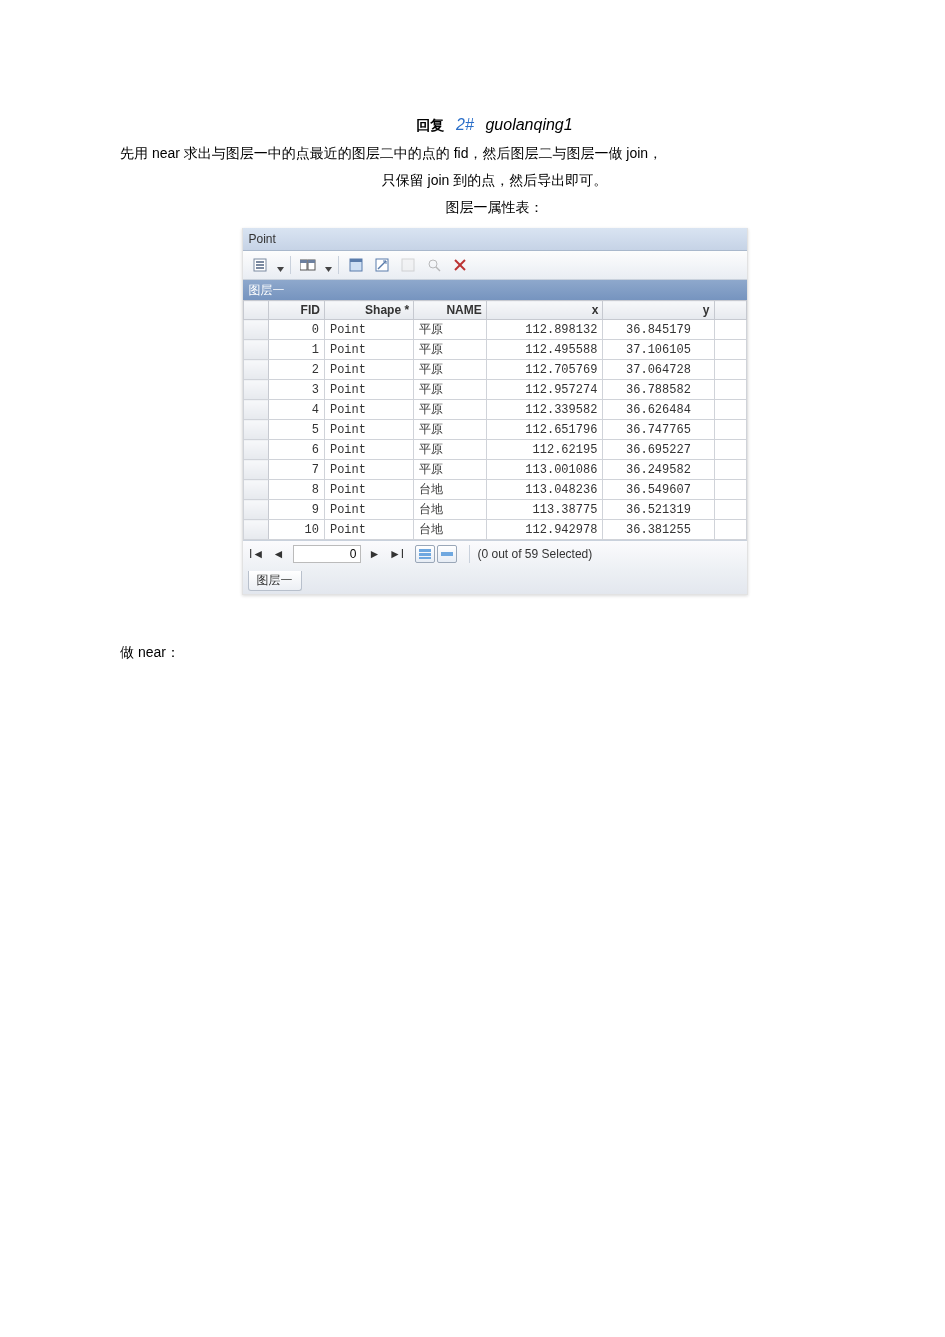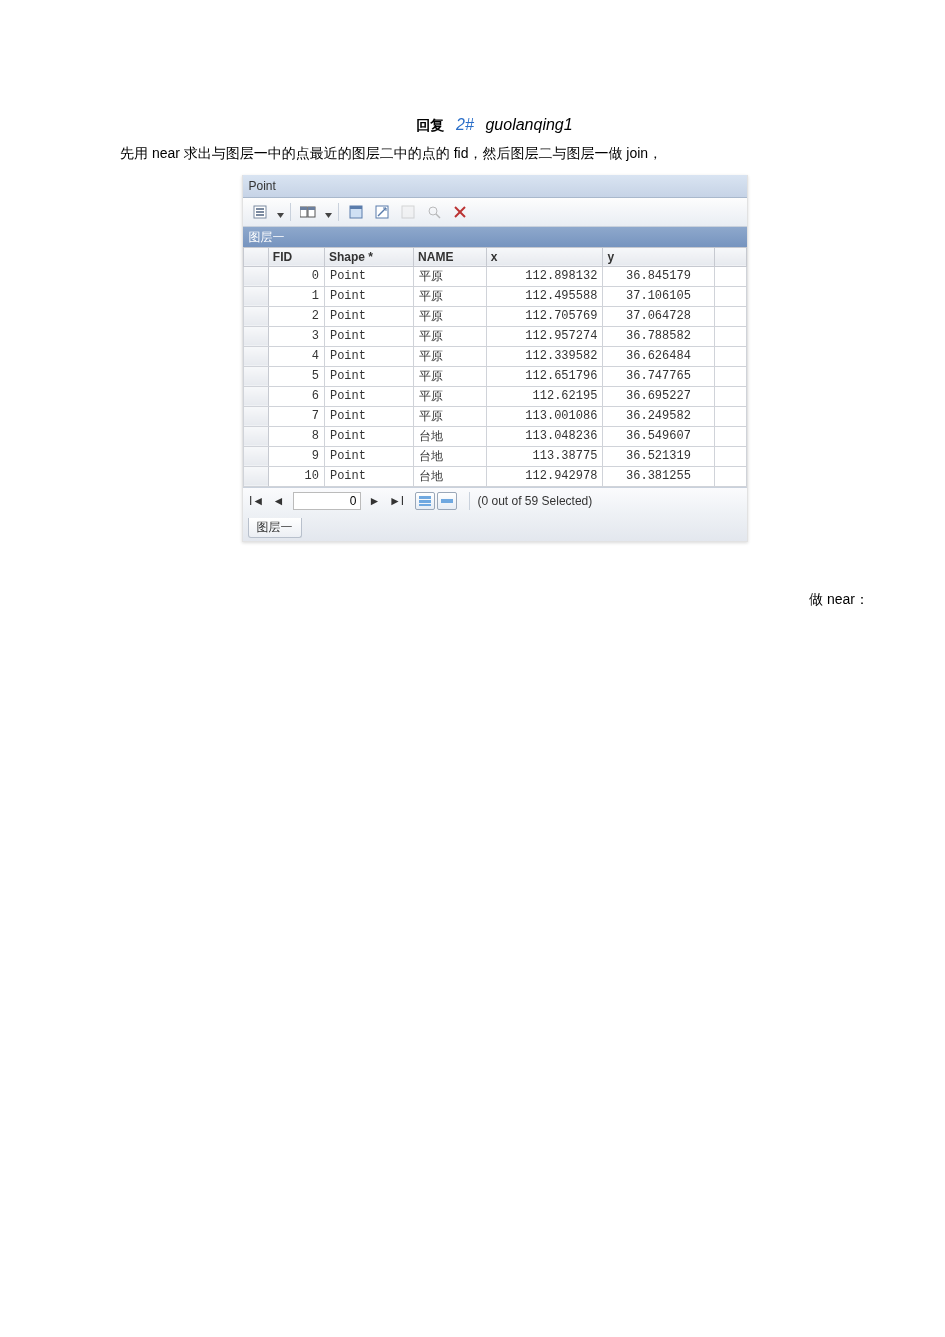--- a/index.html
+++ b/index.html
@@ -84,21 +84,21 @@
     border-collapse: collapse;
     width: 100%;
     font-family: Courier, monospace;
     font-size: 12px;
   }
   table.data-grid th {
     background: linear-gradient(#f7f8fa,#e6e9ee);
     border: 1px solid #c6c9d0;
     padding: 2px 4px;
     font-weight: bold;
-    text-align: left;
+    text-align: right;
     font-family: Arial, sans-serif;
     color:#333;
   }
   table.data-grid td {
     border: 1px solid #d0d3d9;
     padding: 1px 5px;
     white-space: nowrap;
     height: 15px;
   }
   table.data-grid td.row-handle {
@@ -152,39 +152,41 @@
     border:1px solid #b8c0cc;
     border-top:none;
     background:linear-gradient(#fff,#eceff4);
     padding:1px 8px;
     font-family:"SimSun",serif;
     font-size:12px;
     border-radius:0 0 3px 3px;
   }
 
   .extra-label {
-    text-align: right;
+    text-align: left;
     margin-top: 44px;
     line-height: 1.9;
   }
 </style>
 </head>
 <body>
 
 <div class="page">
 
   <div class="centered-line">
     <span class="reply-word">回复</span>
     <span>&nbsp;</span>
     <span class="reply-num">2#</span>
     <span>&nbsp;</span>
     <span class="reply-user">guolanqing1</span>
   </div>
 
   <div class="justified-line">先用 near 求出与图层一中的点最近的图层二中的点的 fid，然后图层二与图层一做 join，</div>
+  <div class="centered-line">只保留 join 到的点，然后导出即可。</div>
+  <div class="centered-line">图层一属性表：</div>
 
   <div class="panel-wrap">
 
     <div class="panel-titlebar">
       <span>Point</span>
     </div>
 
     <div class="toolbar-row">
       <div class="tool-btn">
         <svg width="14" height="14">

